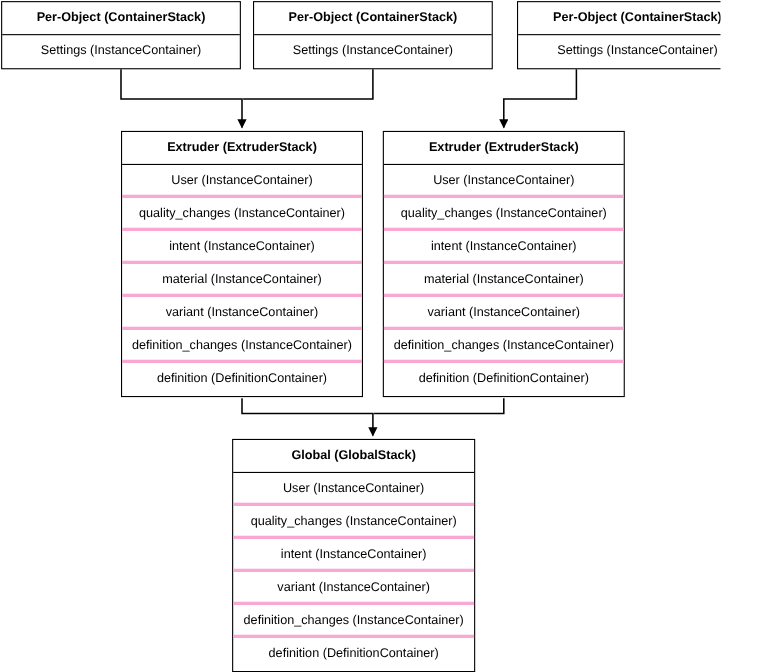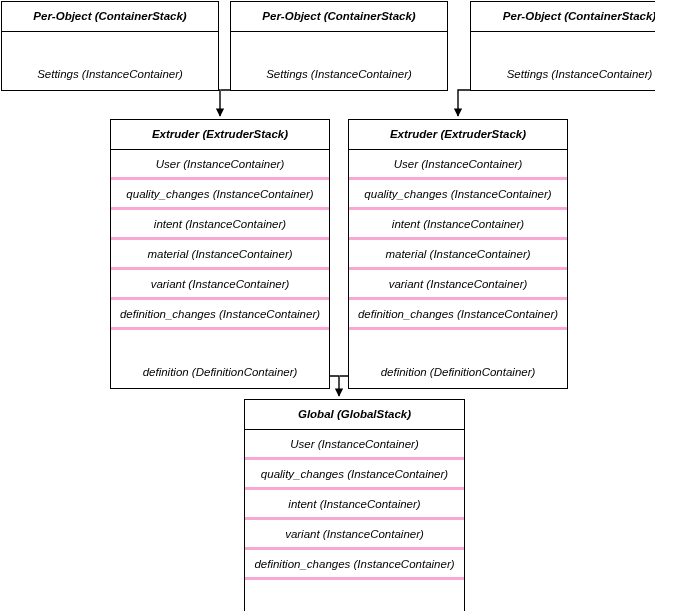--- a/index.html
+++ b/index.html
@@ -9,21 +9,20 @@
   }
   body {
     font-family: "Liberation Sans", sans-serif;
   }
   #canvas {
     position: relative;
     width: 655px;
     height: 611px;
     overflow: hidden;
     background: #ffffff;
-    font-style: italic;
   }
   svg.edges {
     position: absolute;
     left: 0;
     top: 0;
     width: 691px;
     height: 611px;
     overflow: visible;
   }
   .node {
@@ -45,21 +44,20 @@
   }
   .cell.header {
     font-weight: bold;
     border-bottom: 1px solid #000000;
   }
   .cell.row {
     border-bottom: 3px solid #f9a8d4;
   }
   .cell.row.last {
     border-bottom: none;
-    margin-top: 28px;
   }
 </style>
 </head>
 <body>
 
 <div id="canvas">
 
   <svg class="edges" viewBox="0 0 691 611">
     <defs>
       <marker id="arrow" viewBox="0 0 10 10" refX="9" refY="5" markerWidth="6" markerHeight="6" orient="auto-start-reverse">
@@ -108,21 +106,21 @@
     <div class="cell header">Extruder (ExtruderStack)</div>
     <div class="cell row">User (InstanceContainer)</div>
     <div class="cell row">quality_changes (InstanceContainer)</div>
     <div class="cell row">intent (InstanceContainer)</div>
     <div class="cell row">material (InstanceContainer)</div>
     <div class="cell row">variant (InstanceContainer)</div>
     <div class="cell row">definition_changes (InstanceContainer)</div>
     <div class="cell row last">definition (DefinitionContainer)</div>
   </div>
 
-  <div class="node" style="left:244px; top:399px; width:221px;">
+  <div class="node" style="left:211px; top:399px; width:221px;">
     <div class="cell header">Global (GlobalStack)</div>
     <div class="cell row">User (InstanceContainer)</div>
     <div class="cell row">quality_changes (InstanceContainer)</div>
     <div class="cell row">intent (InstanceContainer)</div>
     <div class="cell row">variant (InstanceContainer)</div>
     <div class="cell row">definition_changes (InstanceContainer)</div>
     <div class="cell row last">definition (DefinitionContainer)</div>
   </div>
 
 </div>

